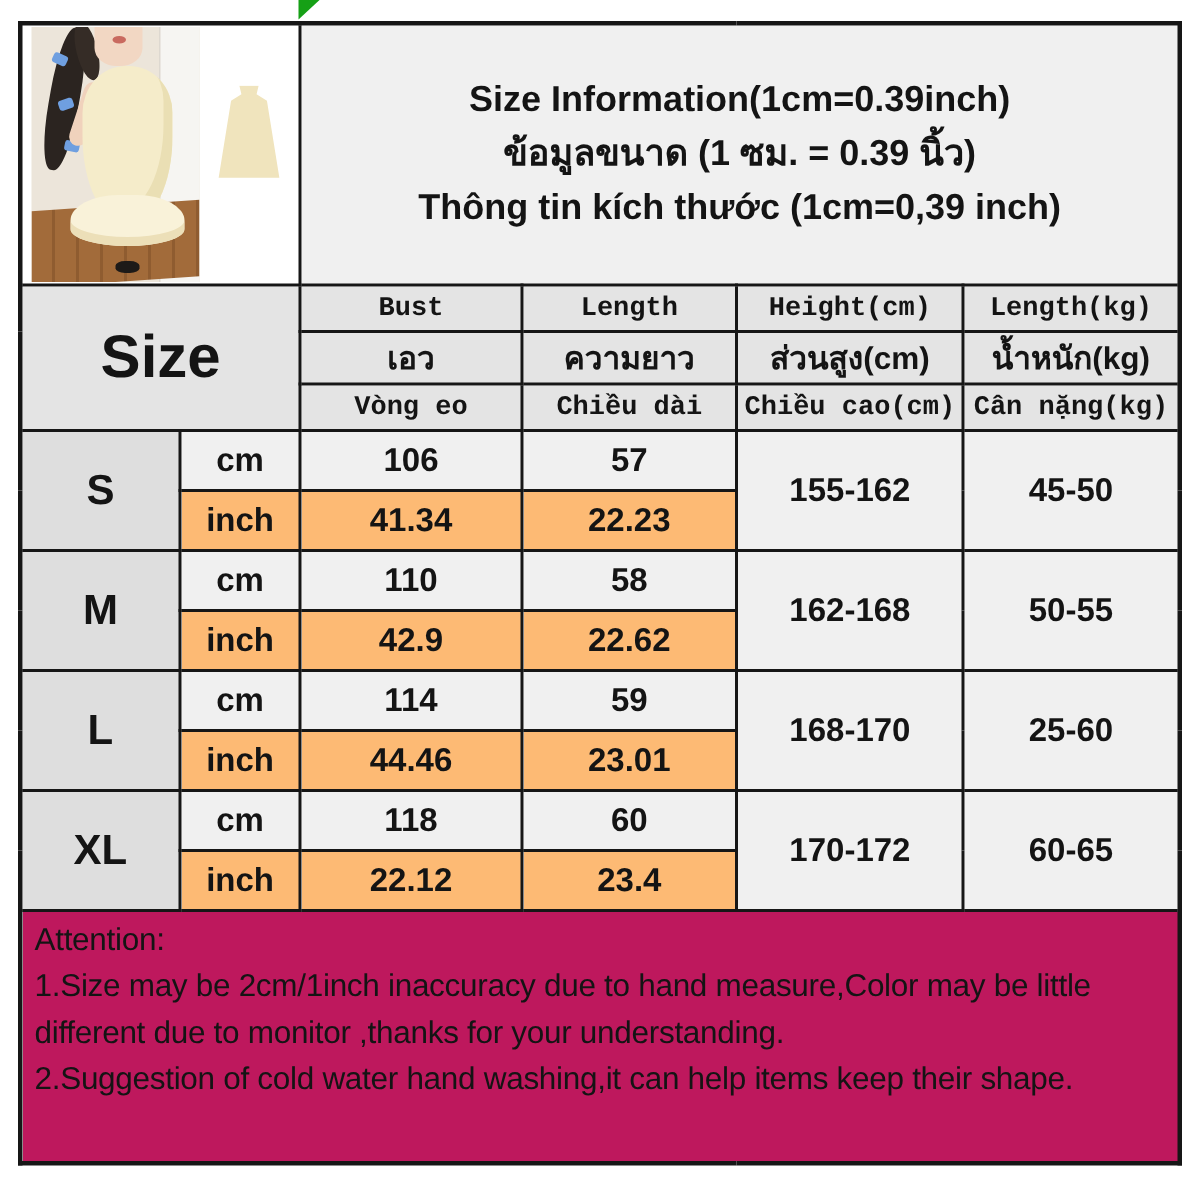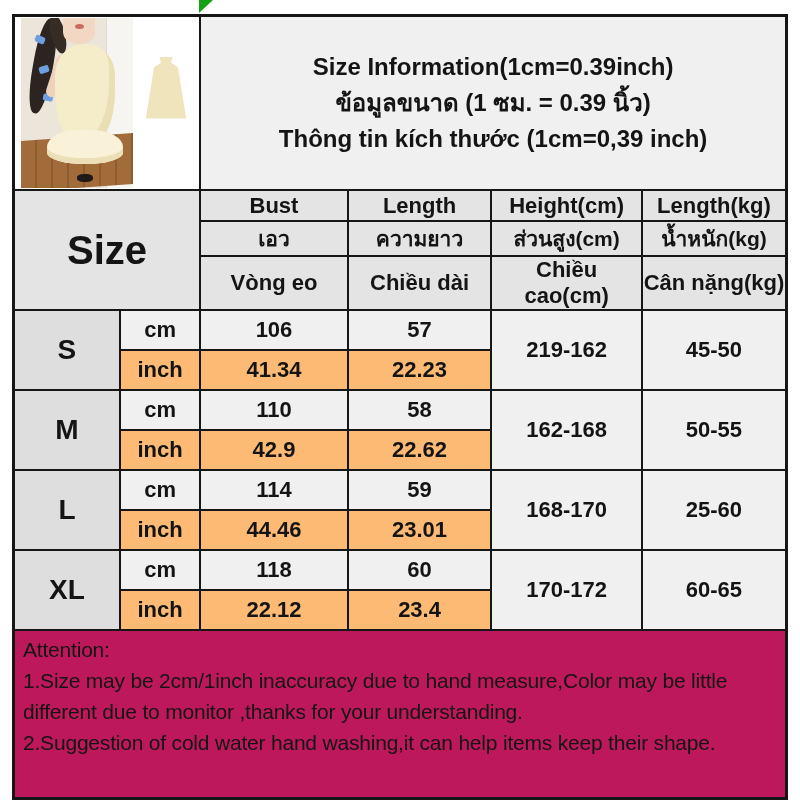--- a/index.html
+++ b/index.html
@@ -13,21 +13,21 @@
   .bg-white{background:#fdba74;}
   .bg-title{background:#f0f0f0;}
   .bg-head{background:#e4e4e4;}
   .bg-sizecol{background:#dedede;}
   .bg-cmrow{background:#f0f0f0;}
   .bg-range{background:#f0f0f0;}
 
   
   .title-cell{font-weight:bold;font-size:24px;line-height:36px;}
   .size-big{font-weight:bold;font-size:40px;}
-  .hdr{font-weight:bold;font-size:22px;}
+  .hdr{font-weight:bold;font-size:18px;font-family:Liberation Mono, monospace;}
   .hdr-th{font-weight:bold;font-size:21px;}
   .size-letter{font-weight:bold;font-size:28px;}
   .unit{font-weight:bold;font-size:22px;}
   .val{font-weight:bold;font-size:22px;}
   .range{font-weight:bold;font-size:22px;}
 
   .attention-cell{text-align:left;vertical-align:top;padding:3px 8px;background:#be185d;}
   .attention-cell .att-line{font-size:21px;line-height:31px;letter-spacing:-0.2px;font-weight:400;}
 
   
@@ -130,21 +130,21 @@
       <td class="bg-head hdr">Chiều dài</td>
       <td class="bg-head hdr">Chiều cao(cm)</td>
       <td class="bg-head hdr">Cân nặng(kg)</td>
     </tr>
 
     <tr class="r-body">
       <td rowspan="2" class="bg-sizecol size-letter">S</td>
       <td class="bg-cmrow unit">cm</td>
       <td class="bg-cmrow val">106</td>
       <td class="bg-cmrow val">57</td>
-      <td rowspan="2" class="bg-range range">219-162</td>
+      <td rowspan="2" class="bg-range range">155-162</td>
       <td rowspan="2" class="bg-range range">45-50</td>
     </tr>
     <tr class="r-body">
       <td class="bg-white unit">inch</td>
       <td class="bg-white val">41.34</td>
       <td class="bg-white val">22.23</td>
     </tr>
 
     <tr class="r-body">
       <td rowspan="2" class="bg-sizecol size-letter">M</td>

